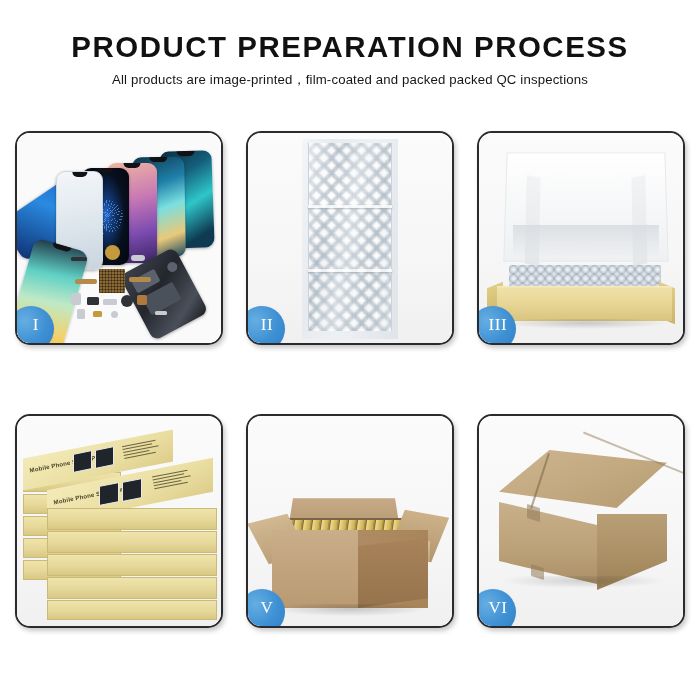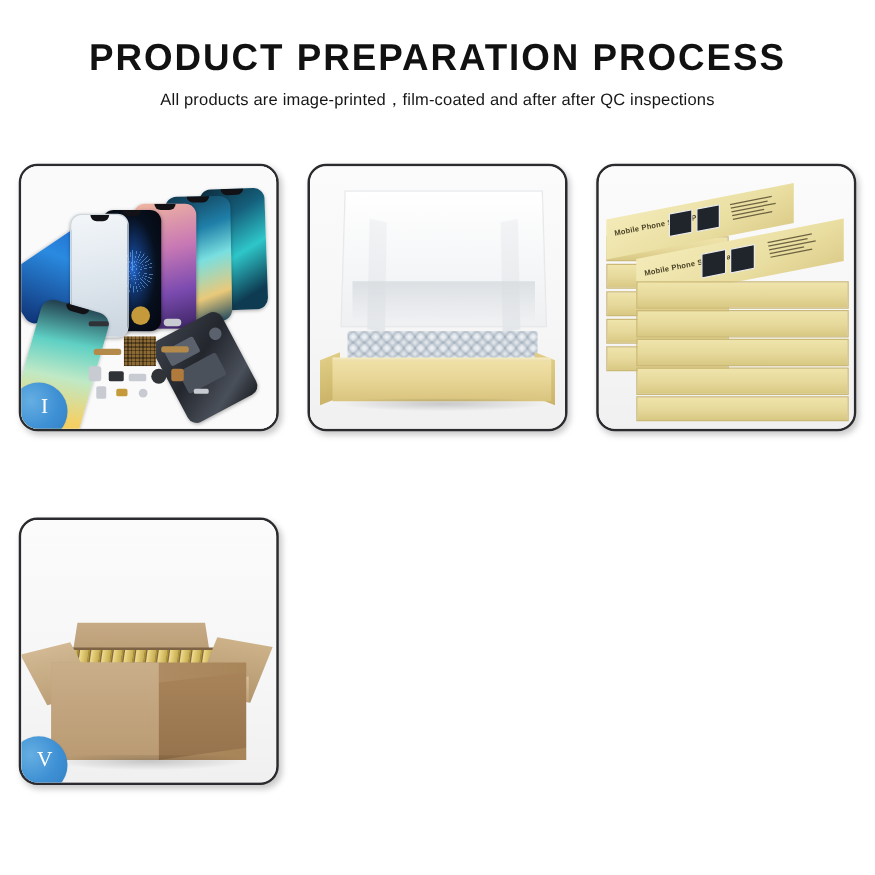--- a/index.html
+++ b/index.html
@@ -373,21 +373,21 @@
   .s-shadow {
     position:absolute; left:24px; top:160px; width:160px; height:12px;
     background: radial-gradient(ellipse at 50% 40%, rgba(0,0,0,0.14), rgba(0,0,0,0) 72%);
   }
 </style>
 </head>
 <body>
 
 <div id="header">
   <div id="page-title">PRODUCT PREPARATION PROCESS</div>
-  <div id="page-subtitle">All products are image-printed，film-coated and after after QC inspections</div>
+  <div id="page-subtitle">All products are image-printed，film-coated and packed packed QC inspections</div>
 </div>
 
 <div id="panel-grid">
 
   <div class="panel">
     <div class="panel-stage">
       <div class="p1-bg"></div>
 
       <div class="phone ph-f"></div>
       <div class="phone ph-f2"></div>
@@ -435,35 +435,53 @@
         <span class="part gold" style="left:22px;top:66px;width:9px;height:6px;"></span>
         <span class="part silver" style="left:40px;top:66px;width:7px;height:7px;border-radius:50%;"></span>
         <span class="part silver" style="left:84px;top:66px;width:12px;height:4px;"></span>
       </div>
     </div>
     <div class="badge">
       <span class="badge-inner">I</span>
     </div>
   </div>
 
+  <div class="panel">
+    <div class="panel-stage">
+      <div class="bw-sheet"></div>
+      <div class="bw-core">
+        <div class="bubbles"></div>
+        <div class="bubbles b2"></div>
+        <div class="bw-gloss"></div>
+        <div class="bw-fold" style="top:62px;"></div>
+        <div class="bw-fold" style="top:126px;"></div>
+      </div>
+    </div>
+    <div class="badge">
+      <span class="badge-inner">II</span>
+    </div>
+  </div>
 
   <div class="panel">
     <div class="panel-stage">
       <div class="b3-lid">
         <div class="b3-lid-tab-l"></div>
         <div class="b3-lid-tab-r"></div>
       </div>
       <div class="b3-inner-shadow"></div>
       <div class="b3-wrap"></div>
       <div class="b3-wrap2"></div>
       <div class="b3-flap-l"></div>
       <div class="b3-flap-r"></div>
       <div class="b3-front-top"></div>
       <div class="b3-front"></div>
       <div class="b3-shadow"></div>
+    </div>
+    <div class="badge">
+      <span class="badge-inner">III</span>
     </div>
   </div>
 
   <div class="panel">
     <div class="panel-stage">
       <div class="stack">
 
         <div class="kbox" style="left:0px;top:34px;width:96px;height:18px;"></div>
         <div class="kbox" style="left:0px;top:56px;width:96px;height:18px;"></div>
         <div class="kbox" style="left:0px;top:78px;width:96px;height:18px;"></div>
@@ -529,14 +547,29 @@
       <div class="v-body"></div>
       <div class="v-body-front"></div>
       <div class="v-body-side"></div>
       <div class="v-shadow"></div>
     </div>
     <div class="badge">
       <span class="badge-inner">V</span>
     </div>
   </div>
 
+  <div class="panel">
+    <div class="panel-stage">
+      <div class="s-top"></div>
+      <div class="s-front"></div>
+      <div class="s-side"></div>
+      <div class="s-seam"></div>
+      <div class="s-seam2"></div>
+      <div class="s-tape" style="left:48px;top:90px;width:13px;height:14px;transform:skewY(18deg);"></div>
+      <div class="s-tape" style="left:52px;top:150px;width:13px;height:12px;transform:skewY(18deg);"></div>
+      <div class="s-shadow"></div>
+    </div>
+    <div class="badge">
+      <span class="badge-inner">VI</span>
+    </div>
+  </div>
 
 </div>
 
 </body></html>

